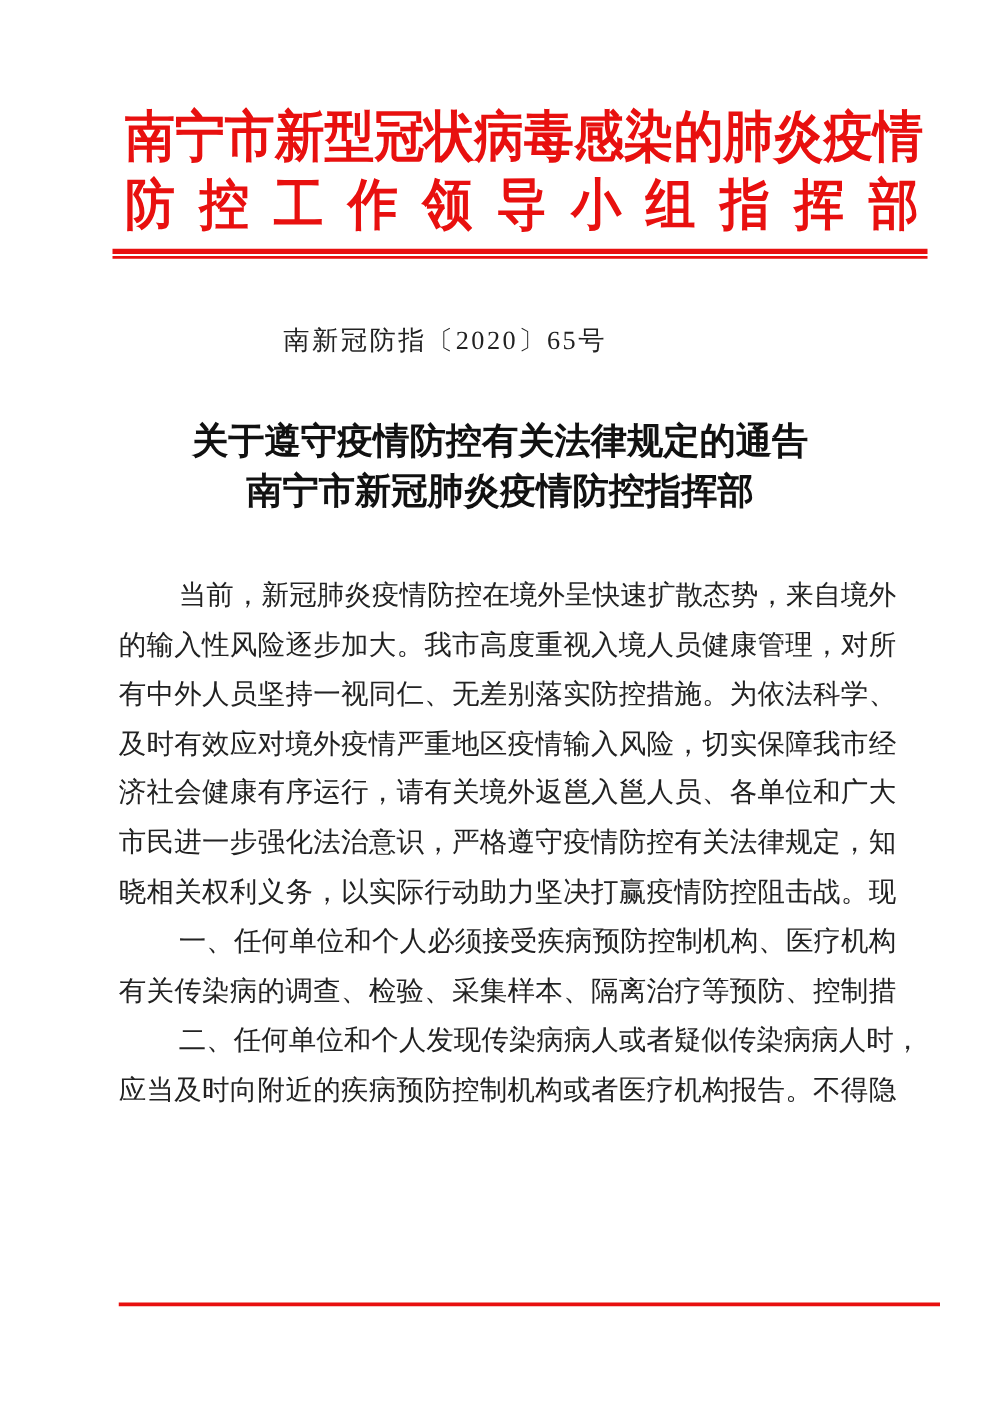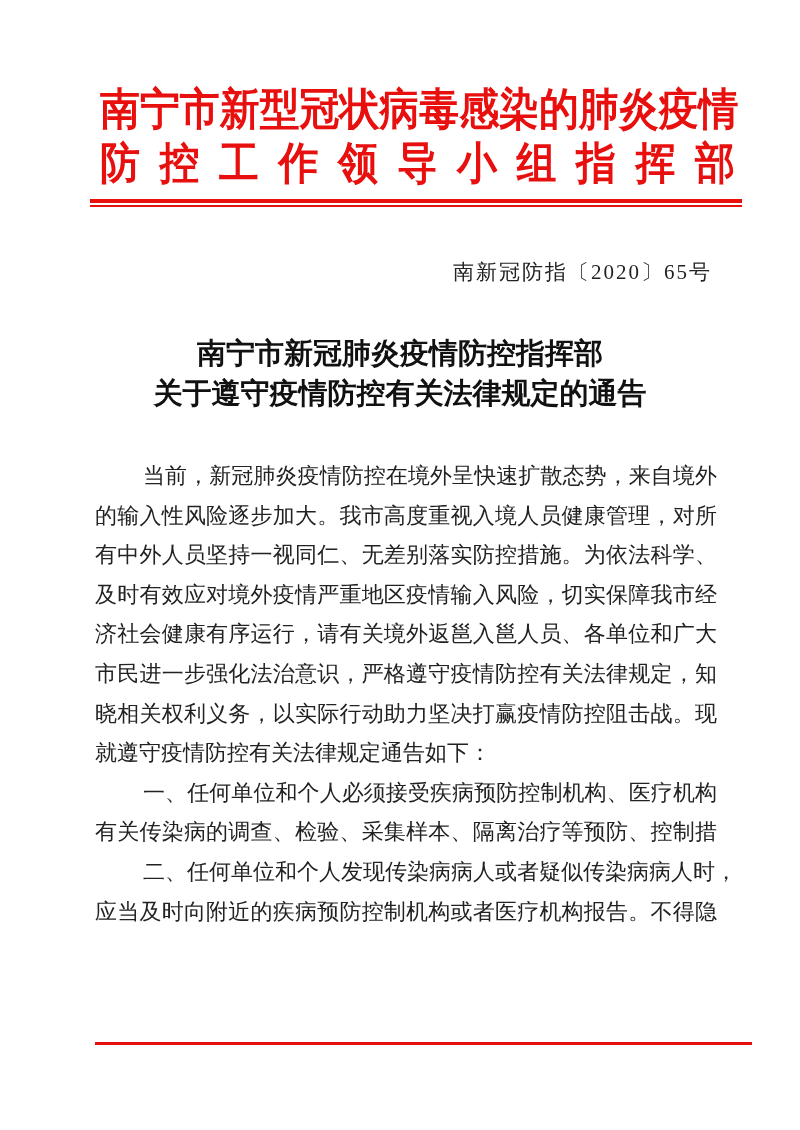--- a/index.html
+++ b/index.html
@@ -41,21 +41,21 @@
     background: linear-gradient(to bottom,
       var(--red, #e8100f) 0px, var(--red, #e8100f) 4px,
       #ffffff 4px, #ffffff 6px,
       var(--red, #e8100f) 6px, var(--red, #e8100f) 8px);
   }
   .doc-number {
     position: absolute;
     left: 0;
     top: 258px;
     width: 712px;
-    text-align: right;
+    text-align: center;
     font-size: 21px;
     letter-spacing: 2px;
     color: var(--ink, #222222);
   }
   .title {
     position: absolute;
     left: 0;
     top: 333px;
     width: 800px;
     text-align: center;
@@ -129,22 +129,22 @@
         <span>挥</span>
         <span>部</span>
       </div>
   </div>
 
   <div class="double-rule"></div>
 
   <div class="doc-number">南新冠防指〔2020〕65号</div>
 
   <div class="title">
+    <div>关于遵守疫情防控有关法律规定的通告</div>
     <div>南宁市新冠肺炎疫情防控指挥部</div>
-    <div>关于遵守疫情防控有关法律规定的通告</div>
   </div>
 
   <div class="body-text" id="body-text">
       <div class="bline just ind">
         <span>当</span>
         <span>前</span>
         <span>，</span>
         <span>新</span>
         <span>冠</span>
         <span>肺</span>
@@ -342,21 +342,20 @@
         <span>疫</span>
         <span>情</span>
         <span>防</span>
         <span>控</span>
         <span>阻</span>
         <span>击</span>
         <span>战</span>
         <span>。</span>
         <span>现</span>
       </div>
-      <div class="bline">就遵守疫情防控有关法律规定通告如下：</div>
       <div class="bline just ind">
         <span>一</span>
         <span>、</span>
         <span>任</span>
         <span>何</span>
         <span>单</span>
         <span>位</span>
         <span>和</span>
         <span>个</span>
         <span>人</span>

